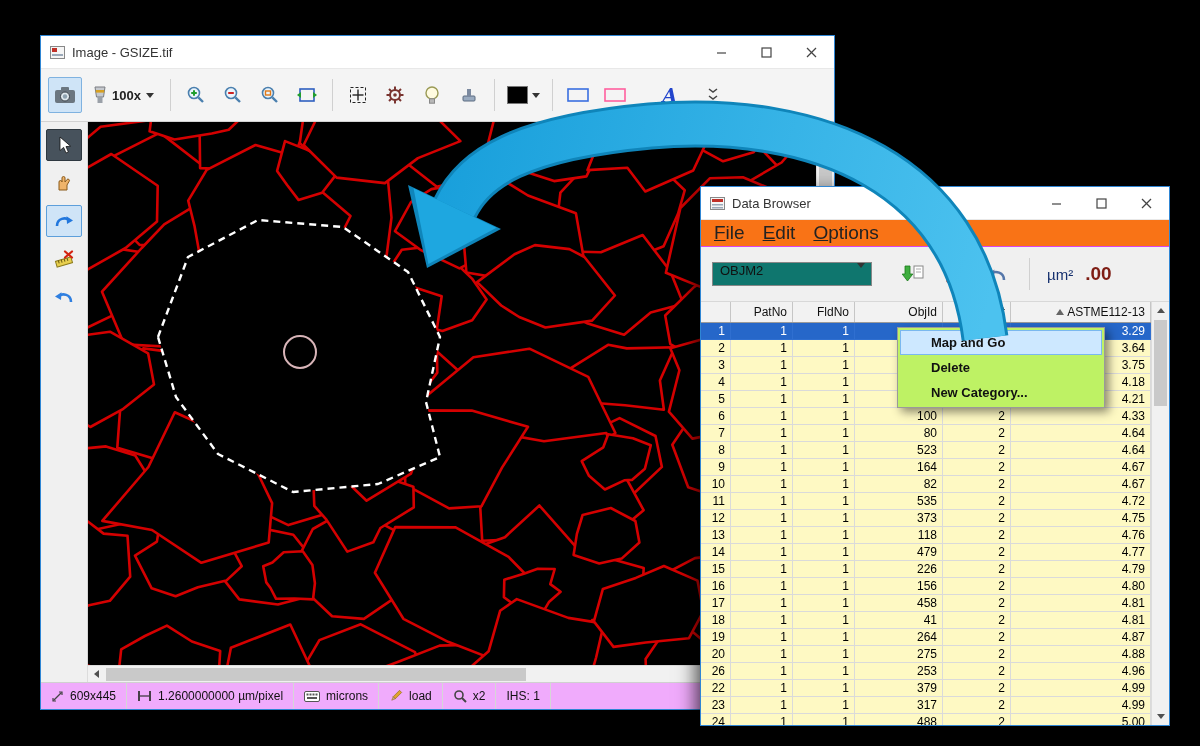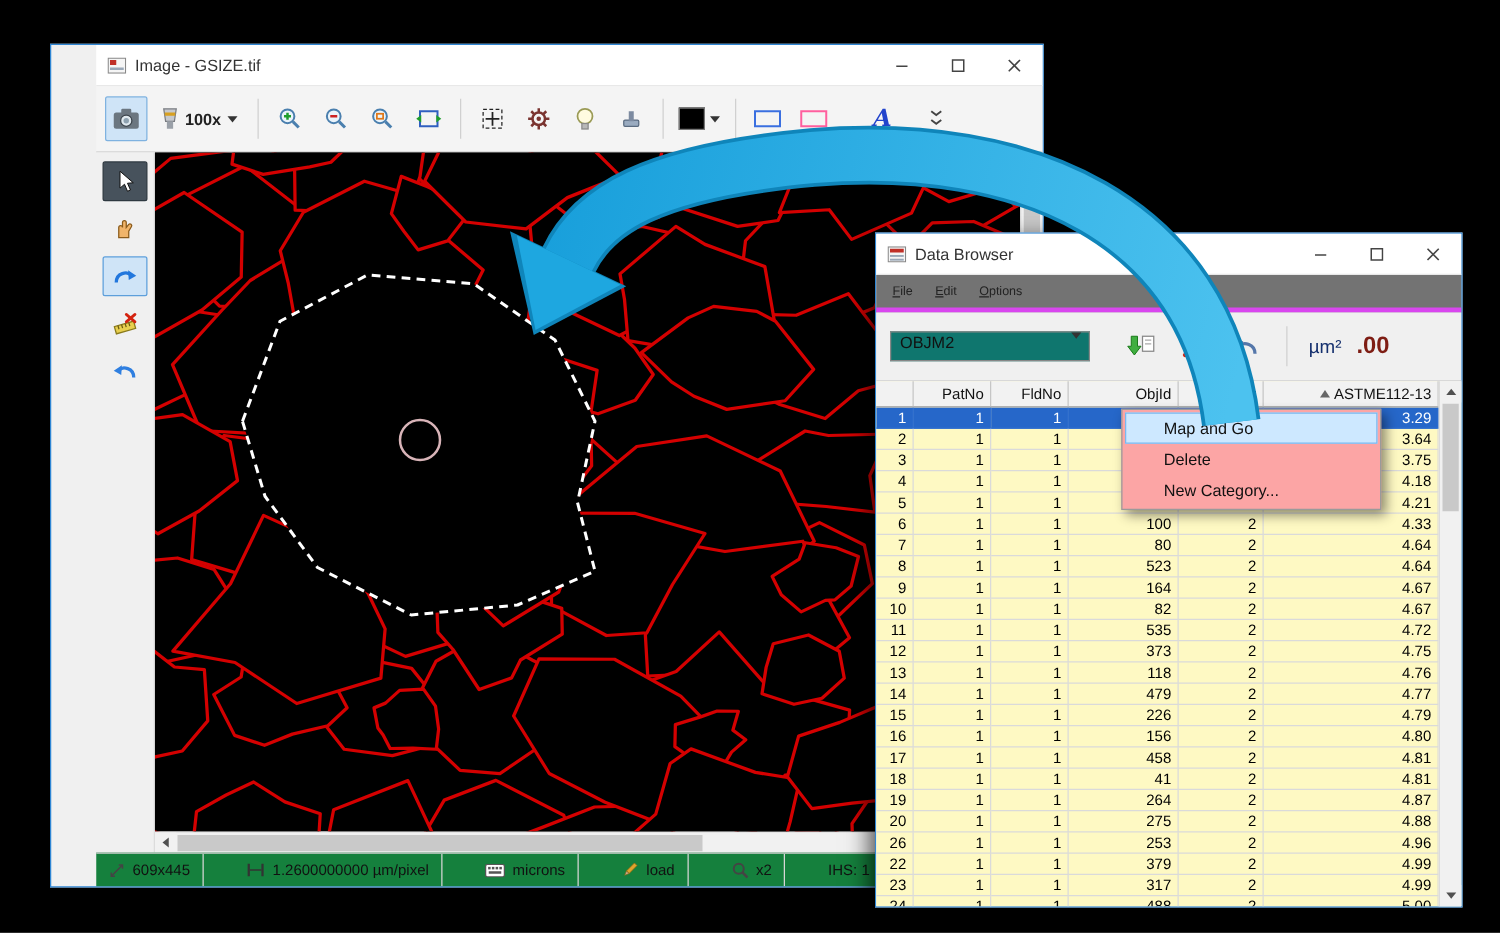--- a/index.html
+++ b/index.html
@@ -1,20 +1,20 @@
 <!DOCTYPE html>
 <html><head>
 <meta charset="utf-8">
 <style>
   html,body{margin:0;padding:0;background:#000;}
   body{font-family:"Liberation Sans",sans-serif;}
   #stage{position:relative;width:1200px;height:746px;background:#000;overflow:hidden;}
 
   .window{position:absolute;background:#f0f0f0;border:1px solid #2f86d4;box-sizing:border-box;}
-  .image-window{left:40px;top:35px;width:795px;height:675px;z-index:10;display:flex;flex-direction:column;box-shadow:4px 6px 18px rgba(0,0,0,.7);padding-left:36px;}
+  .image-window{left:40px;top:35px;width:795px;height:675px;z-index:10;display:flex;flex-direction:column;box-shadow:4px 6px 18px rgba(0,0,0,.7);}
   .data-browser{left:700px;top:186px;width:470px;height:540px;z-index:20;display:flex;flex-direction:column;box-shadow:-4px 6px 18px rgba(0,0,0,.7);}
 
   .titlebar{height:32px;background:#fff;display:flex;align-items:center;padding-left:9px;flex:0 0 auto;border-bottom:1px solid #e8e8e8;}
   .title-text{font-size:13px;color:#333;margin-left:7px;white-space:nowrap;}
   .win-controls{margin-left:auto;display:flex;height:100%;}
   .win-btn{width:45px;display:flex;align-items:center;justify-content:center;}
 
   
   .img-toolbar{height:52px;background:#f4f4f4;border-bottom:1px solid #d2d2d2;display:flex;align-items:center;padding:0 7px;gap:3px;flex:0 0 auto;}
   .tb-btn{height:36px;min-width:34px;display:flex;align-items:center;justify-content:center;border:1px solid transparent;border-radius:2px;box-sizing:border-box;padding:0 3px;}
@@ -42,25 +42,25 @@
   .tri-rt{width:0;height:0;border-top:4px solid transparent;border-bottom:4px solid transparent;border-left:5px solid #505050;}
   .vthumb{width:13px;height:300px;background:#c9c9c9;margin-top:1px;}
 
   .hscroll-row{height:17px;display:flex;flex:0 0 auto;}
   .hscroll-spacer{width:46px;background:#f0f0f0;border-right:1px solid #dcdcdc;flex:0 0 auto;}
   .hscroll{flex:1;background:#f1f1f1;display:flex;align-items:center;border-top:1px solid #dcdcdc;}
   .hthumb{height:13px;width:420px;background:#c9c9c9;margin:0 1px;}
   .hfill{flex:1;}
   .corner{width:17px;background:#f0f0f0;border-left:1px solid #dcdcdc;flex:0 0 auto;}
 
-  .statusbar{height:26px;background:#15803d;border-top:1px solid #d0d0d0;display:flex;align-items:center;font-size:12px;color:#111;flex:0 0 auto;overflow:hidden;gap:24px;}
+  .statusbar{height:26px;background:#f0abfc;border-top:1px solid #d0d0d0;display:flex;align-items:center;font-size:12px;color:#111;flex:0 0 auto;overflow:hidden;}
   .status-seg{display:flex;align-items:center;gap:6px;padding:0 10px;height:100%;border-right:1px solid #d6d6d6;white-space:nowrap;}
 
   
-  .menubar{height:26px;background:#737373;display:flex;align-items:center;padding-left:4px;border-bottom:4px solid #d946ef;font-size:10px;color:#222;flex:0 0 auto;}
+  .menubar{height:26px;background:#f97316;display:flex;align-items:center;padding-left:4px;border-bottom:1px solid #d946ef;font-size:19px;color:#222;flex:0 0 auto;}
   .menu-item{display:inline-block;padding:3px 9px;}
   .menu-item::first-letter{text-decoration:underline;}
   .db-toolbar{height:54px;background:#f0f0f0;display:flex;align-items:center;padding:0 11px;gap:12px;border-bottom:1px solid #d8d8d8;flex:0 0 auto;}
   .combo{width:160px;height:24px;background:#0f766e;border:1px solid #878787;display:flex;align-items:flex-start;font-size:13px;color:#111;box-sizing:border-box;}
   .combo-text{flex:1;padding-left:7px;}
   .combo-arrow{width:20px;display:flex;align-items:center;justify-content:center;}
   .db-ico-btn{width:30px;height:30px;display:flex;align-items:center;justify-content:center;}
   .unit-label{font-size:15px;font-weight:normal;color:#15306e;}
   .prec-label{font-size:19px;font-weight:bold;color:#7e1d14;}
 
@@ -71,21 +71,21 @@
   .sort-tri{width:0;height:0;border-left:4px solid transparent;border-right:4px solid transparent;border-bottom:6px solid #666;margin-right:3px;flex:0 0 auto;}
   .tbody{flex:1;overflow:hidden;}
   .trow{display:grid;grid-template-columns:30px 62px 62px 88px 68px 1fr;height:17px;}
   .cell{display:flex;align-items:center;justify-content:flex-end;padding-right:5px;border-right:1px solid #dadada;border-bottom:1px solid #dadada;color:#000;overflow:hidden;white-space:nowrap;}
   .trow.selected .cell{background:#2667c9;color:#fff;border-right-color:#2f6fd0;border-bottom-color:#2f6fd0;}
   .db-vscroll{width:17px;background:#f1f1f1;border-left:1px solid #dcdcdc;display:flex;flex-direction:column;align-items:center;flex:0 0 auto;}
   .db-vthumb{width:13px;height:86px;background:#c9c9c9;margin-top:1px;}
   .vfill{flex:1;}
 
   
-  .context-menu{position:absolute;left:897px;top:327px;width:208px;background:#fca5a5;border:1px solid #9a9a9a;box-shadow:4px 4px 9px rgba(0,0,0,.45);z-index:40;padding:2px;box-sizing:border-box;}
+  .context-menu{position:absolute;left:897px;top:327px;width:208px;background:#bef264;border:1px solid #9a9a9a;box-shadow:4px 4px 9px rgba(0,0,0,.45);z-index:40;padding:2px;box-sizing:border-box;font-weight:bold;}
   .cm-item{height:25px;display:flex;align-items:center;padding-left:30px;font-size:13px;color:#111;border:1px solid transparent;box-sizing:border-box;}
   .cm-item.hl{background:#cde8ff;border-color:#7ab8ef;}
 
   .arrow-overlay{position:absolute;left:0;top:0;z-index:60;pointer-events:none;}
 </style>
 </head>
 <body>
 
 <div id="stage">
 

